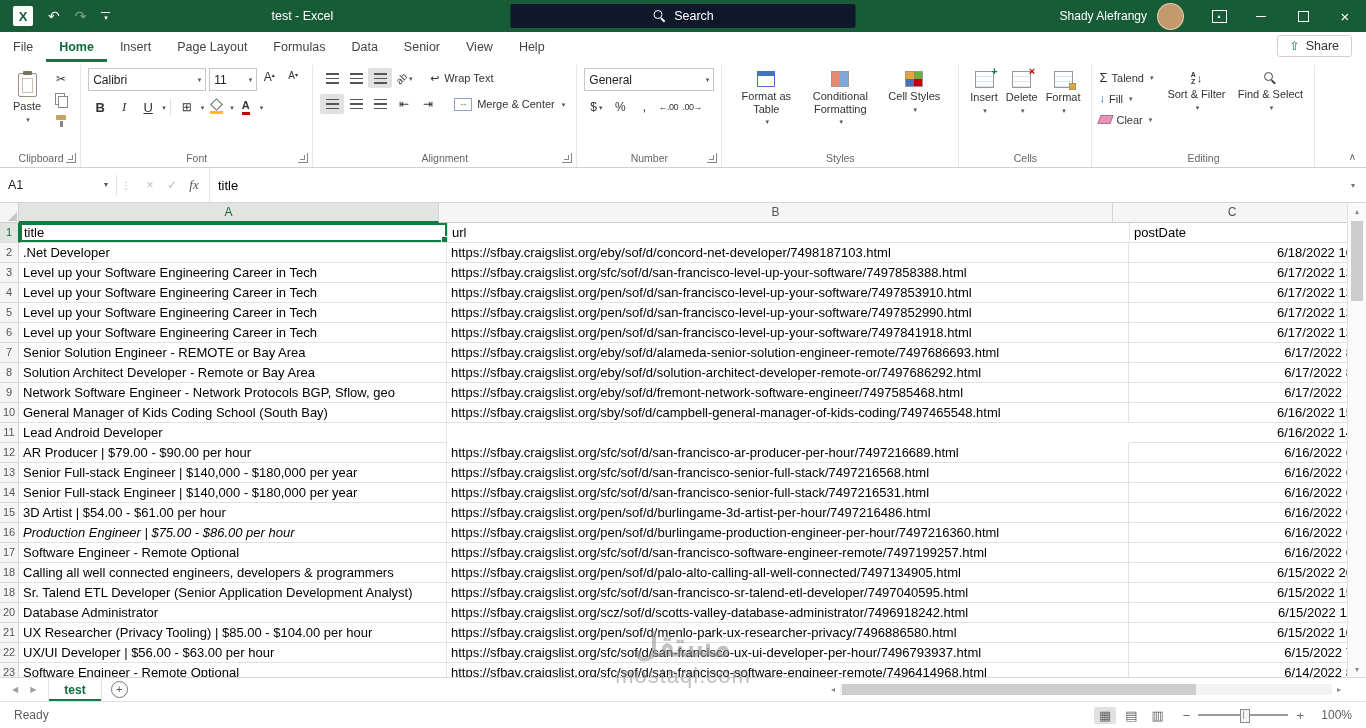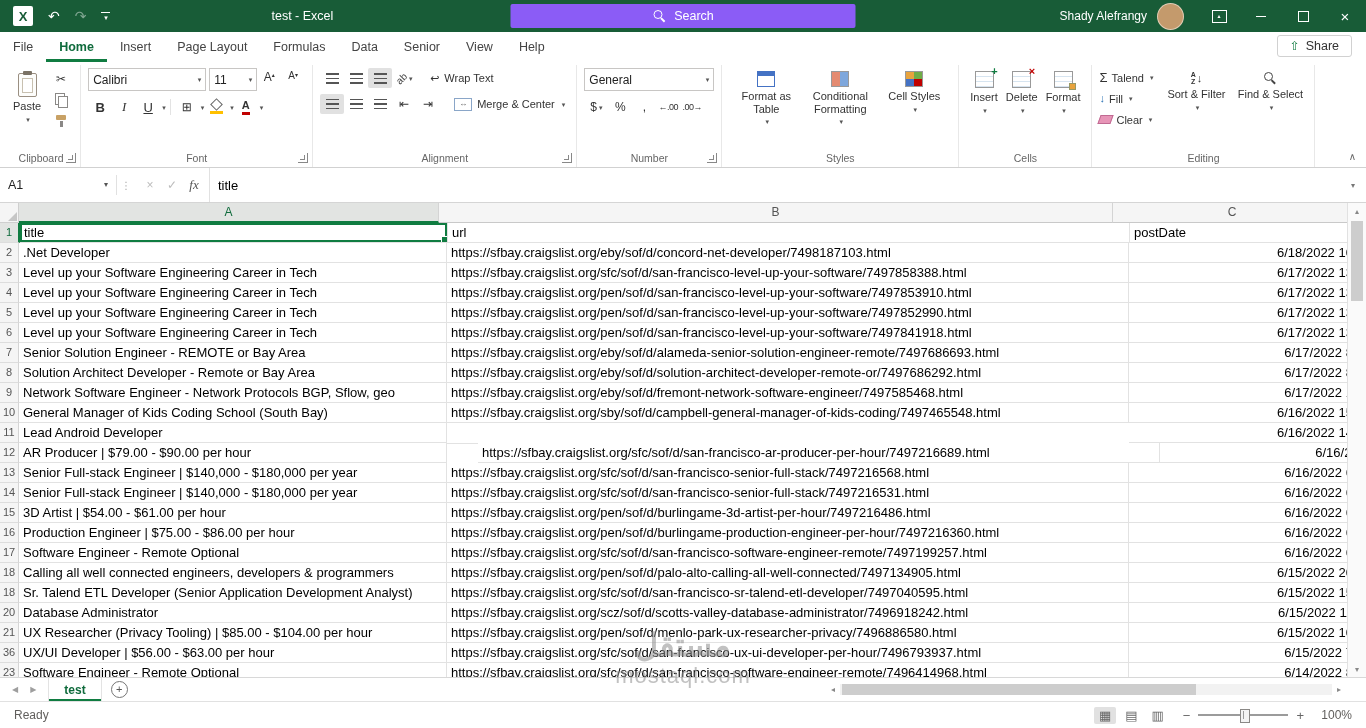--- a/index.html
+++ b/index.html
@@ -9,21 +9,21 @@
   
   .titlebar{flex:0 0 32px;background:#185C37;display:flex;align-items:center;color:#fff;position:relative;z-index:10}
   .qat{display:flex;align-items:center;gap:15px;padding:0 13px;font-size:14px}
   .appicon{width:20px;height:20px;background:#fff;border-radius:2px;color:#185C37;font-weight:bold;font-size:13px;display:flex;align-items:center;justify-content:center}
   .qbtn{cursor:default;font-size:14px;line-height:1}
   .dim{opacity:.45}
   .qat-custom{display:flex;flex-direction:column;align-items:center;line-height:1}
   .qat-custom .bar{width:9px;height:1px;background:#fff;margin-bottom:1px}
   .qat-custom .small-caret{font-size:7px}
   .tb-title{font-size:12.5px;margin-left:148px;white-space:nowrap}
-  .searchbox{position:absolute;left:50%;top:4px;transform:translateX(-50%);width:345px;height:24px;background:#8b5cf6;border-radius:2px;display:flex;align-items:center;justify-content:center;gap:8px;font-size:12.5px;color:#fff}
+  .searchbox{position:absolute;left:50%;top:4px;transform:translateX(-50%);width:345px;height:24px;background:#0f172a;border-radius:2px;display:flex;align-items:center;justify-content:center;gap:8px;font-size:12.5px;color:#fff}
   .mag{position:relative;width:14px;height:14px;display:inline-block}
   .mag::before{content:"";position:absolute;width:7px;height:7px;border:1.5px solid #fff;border-radius:50%;left:1px;top:1px}
   .mag::after{content:"";position:absolute;width:5px;height:1.5px;background:#fff;transform:rotate(45deg);left:8px;top:10px}
   .mag.dark::before{border-color:#444}
   .mag.dark::after{background:#444}
   .tb-right{margin-left:auto;display:flex;align-items:center;height:100%}
   .tb-user{font-size:12px;margin-right:10px}
   .avatar{width:25px;height:25px;border-radius:50%;background:#C49A6C;border:1px solid rgba(255,255,255,.5);margin-right:14px;display:inline-block}
   .tb-ctl{width:42px;height:100%;display:flex;align-items:center;justify-content:center;font-size:13px}
   .ic-ribopt{width:13px;height:11px;border:1px solid #fff;display:flex;align-items:center;justify-content:center}
@@ -539,21 +539,21 @@
         </div>
         <div class="g-row">
           <div class="g-rowhdr">11</div>
           <div class="g-cell" style="width: 419px;">Lead Android Developer</div>
           <div class="g-cell" style="width: 673px; margin-top: 20px;">https://sfbay.craigslist.org/sby/sof/d/mountain-view-lead-android-developer/7497448356.html</div>
           <div class="g-cell r" style="width: 238px;">6/16/2022 14:37</div>
         </div>
         <div class="g-row">
           <div class="g-rowhdr">12</div>
           <div class="g-cell" style="width: 419px;">AR Producer | $79.00 - $90.00 per hour</div>
-          <div class="g-cell" style="width: 673px; margin-left: 31px;">https://sfbay.craigslist.org/sfc/sof/d/san-francisco-ar-producer-per-hour/7497216689.html</div>
+          <div class="g-cell" style="width: 673px;">https://sfbay.craigslist.org/sfc/sof/d/san-francisco-ar-producer-per-hour/7497216689.html</div>
           <div class="g-cell r" style="width: 238px;">6/16/2022 6:48</div>
         </div>
         <div class="g-row">
           <div class="g-rowhdr">13</div>
           <div class="g-cell" style="width: 419px;">Senior Full-stack Engineer | $140,000 - $180,000 per year</div>
           <div class="g-cell" style="width: 673px;">https://sfbay.craigslist.org/sfc/sof/d/san-francisco-senior-full-stack/7497216568.html</div>
           <div class="g-cell r" style="width: 238px;">6/16/2022 6:48</div>
         </div>
         <div class="g-row">
           <div class="g-rowhdr">14</div>
@@ -562,21 +562,21 @@
           <div class="g-cell r" style="width: 238px;">6/16/2022 6:48</div>
         </div>
         <div class="g-row">
           <div class="g-rowhdr">15</div>
           <div class="g-cell" style="width: 419px;">3D Artist | $54.00 - $61.00 per hour</div>
           <div class="g-cell" style="width: 673px;">https://sfbay.craigslist.org/pen/sof/d/burlingame-3d-artist-per-hour/7497216486.html</div>
           <div class="g-cell r" style="width: 238px;">6/16/2022 6:48</div>
         </div>
         <div class="g-row">
           <div class="g-rowhdr">16</div>
-          <div class="g-cell" style="width: 419px;">Production Engineer | $75.00 - $86.00 per hour</div>
+          <div class="g-cell" style="width: 419px; font-style: italic;">Production Engineer | $75.00 - $86.00 per hour</div>
           <div class="g-cell" style="width: 673px;">https://sfbay.craigslist.org/pen/sof/d/burlingame-production-engineer-per-hour/7497216360.html</div>
           <div class="g-cell r" style="width: 238px;">6/16/2022 6:47</div>
         </div>
         <div class="g-row">
           <div class="g-rowhdr">17</div>
           <div class="g-cell" style="width: 419px;">Software Engineer - Remote Optional</div>
           <div class="g-cell" style="width: 673px;">https://sfbay.craigslist.org/sfc/sof/d/san-francisco-software-engineer-remote/7497199257.html</div>
           <div class="g-cell r" style="width: 238px;">6/16/2022 6:01</div>
         </div>
         <div class="g-row">
@@ -597,21 +597,21 @@
           <div class="g-cell" style="width: 673px;">https://sfbay.craigslist.org/scz/sof/d/scotts-valley-database-administrator/7496918242.html</div>
           <div class="g-cell r" style="width: 238px;">6/15/2022 11:06</div>
         </div>
         <div class="g-row">
           <div class="g-rowhdr">21</div>
           <div class="g-cell" style="width: 419px;">UX Researcher (Privacy Tooling) | $85.00 - $104.00 per hour</div>
           <div class="g-cell" style="width: 673px;">https://sfbay.craigslist.org/pen/sof/d/menlo-park-ux-researcher-privacy/7496886580.html</div>
           <div class="g-cell r" style="width: 238px;">6/15/2022 10:06</div>
         </div>
         <div class="g-row">
-          <div class="g-rowhdr">36</div>
+          <div class="g-rowhdr">22</div>
           <div class="g-cell" style="width: 419px;">UX/UI Developer | $56.00 - $63.00 per hour</div>
           <div class="g-cell" style="width: 673px;">https://sfbay.craigslist.org/sfc/sof/d/san-francisco-ux-ui-developer-per-hour/7496793937.html</div>
           <div class="g-cell r" style="width: 238px;">6/15/2022 7:03</div>
         </div>
         <div class="g-row">
           <div class="g-rowhdr">23</div>
           <div class="g-cell" style="width: 419px;">Software Engineer - Remote Optional</div>
           <div class="g-cell" style="width: 673px;">https://sfbay.craigslist.org/sfc/sof/d/san-francisco-software-engineer-remote/7496414968.html</div>
           <div class="g-cell r" style="width: 238px;">6/14/2022 8:04</div>
         </div>

